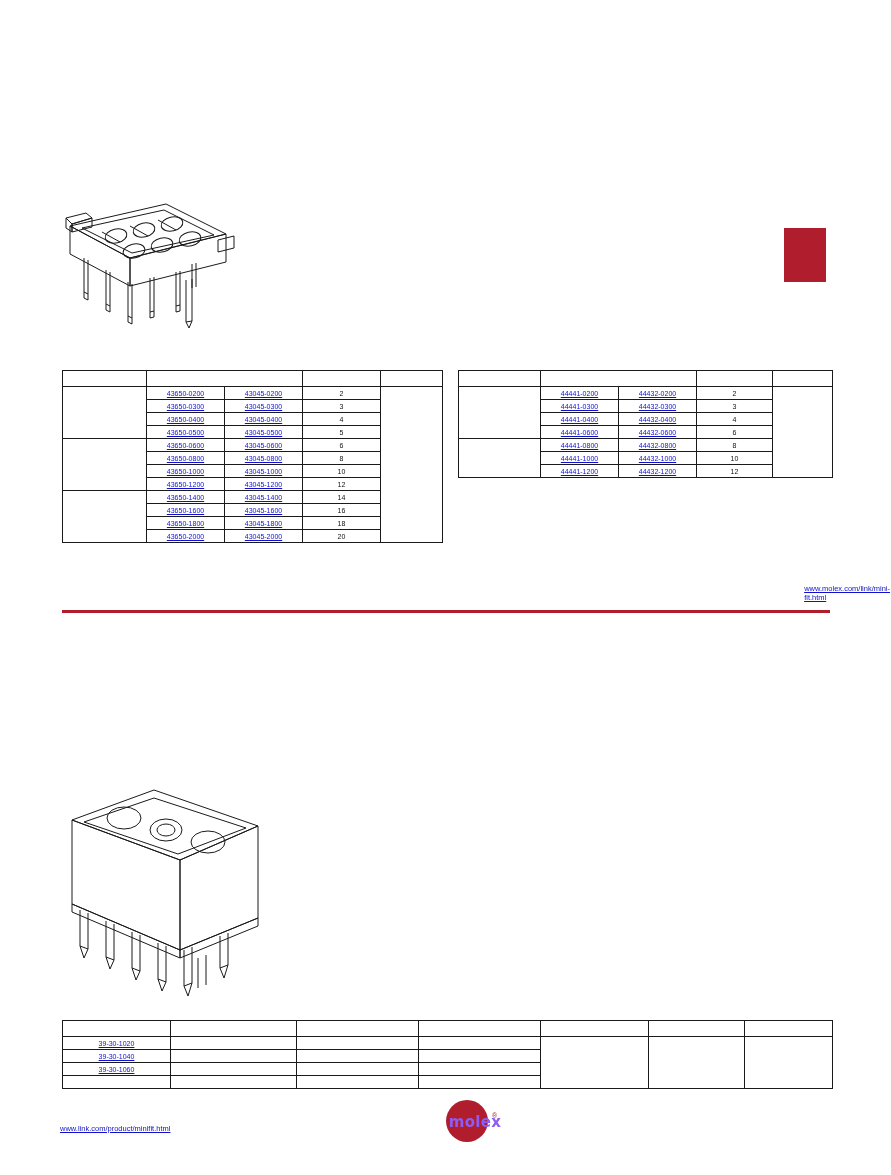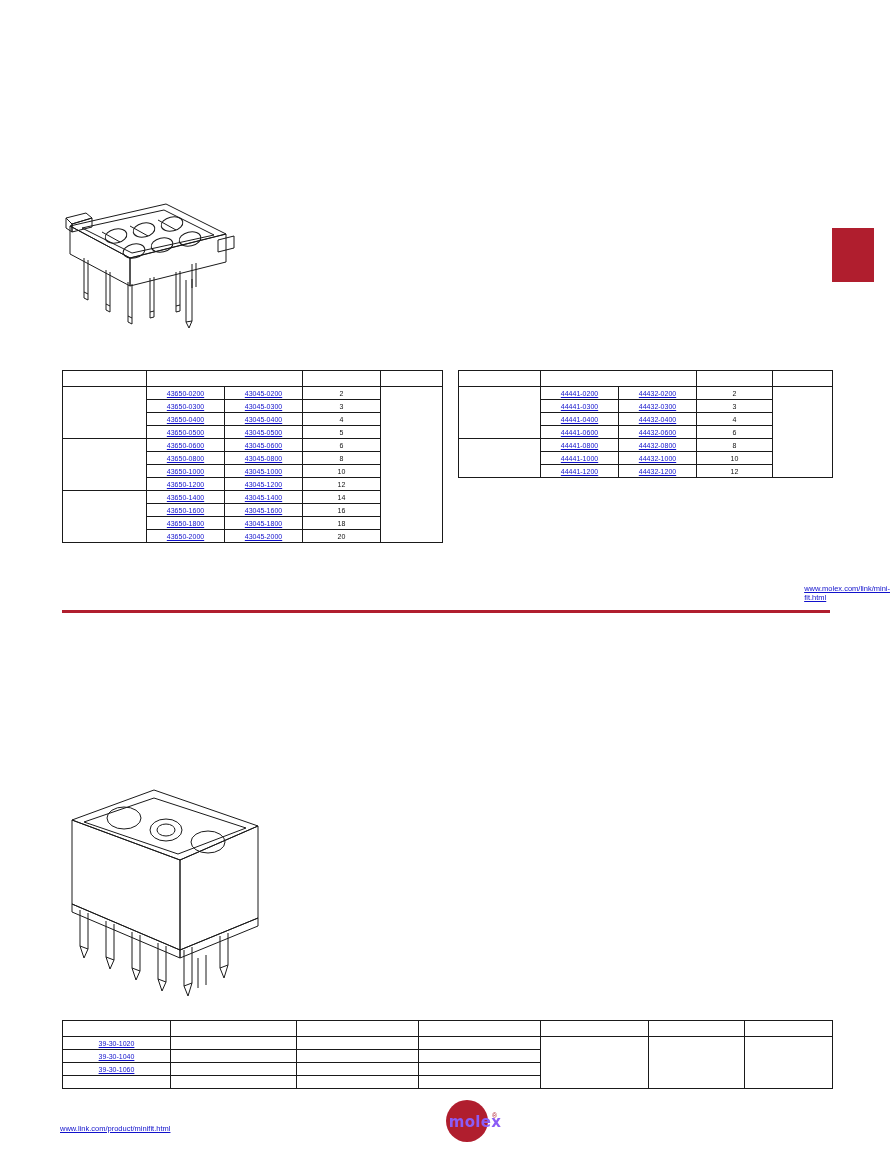--- a/index.html
+++ b/index.html
@@ -14,21 +14,20 @@
     font-family: "Liberation Sans", sans-serif;
     color: #000000;
     overflow: hidden;
   }
 
   .page {
     position: absolute;
     left: 0; top: 0;
     width: 826px;
     height: 1175px;
-    padding-left: 48px;
   }
 
   
   .side-tab {
     position: absolute;
     right: 0;
     top: 228px;
     width: 42px;
     height: 54px;
     background: #b01e2e;

